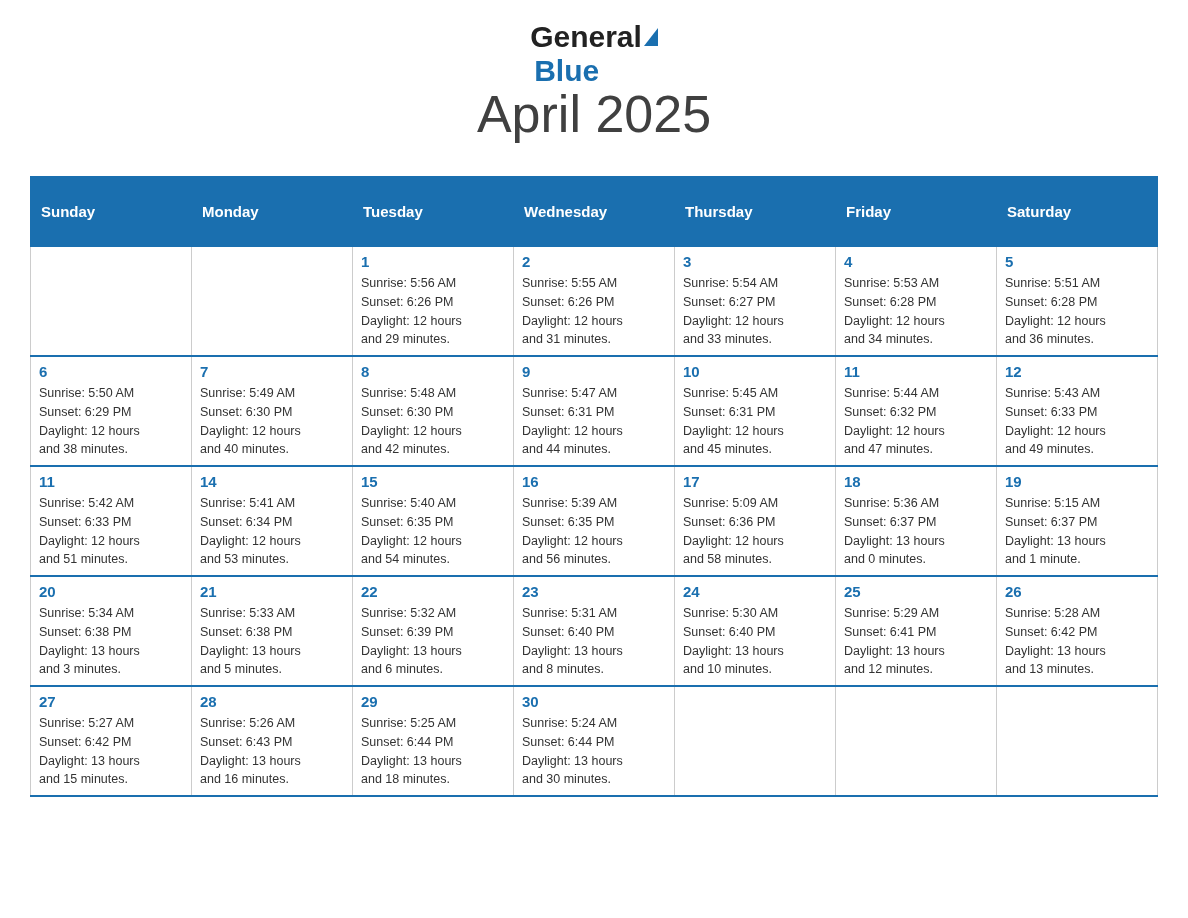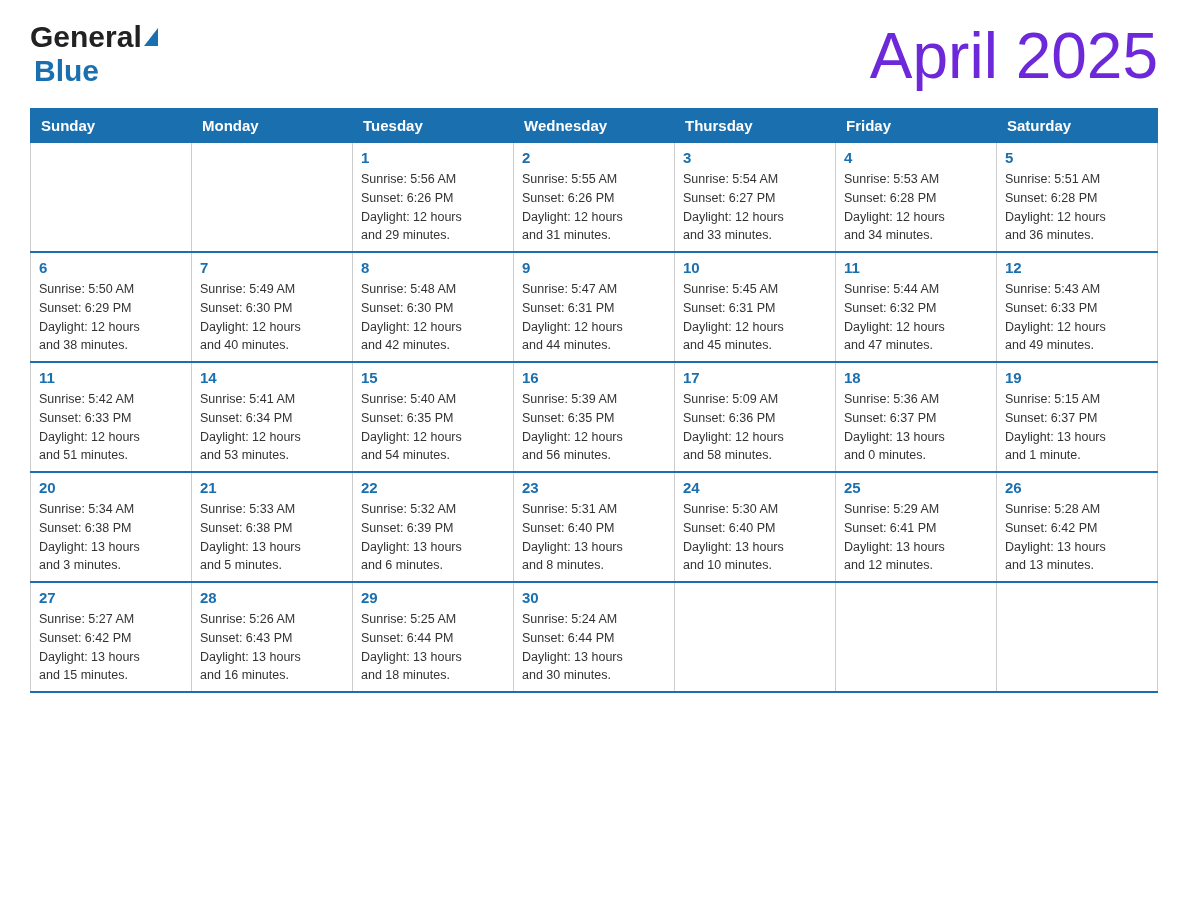--- a/index.html
+++ b/index.html
@@ -6,22 +6,23 @@
     body {
       font-family: Arial, sans-serif;
       background: #fff;
       width: 1188px;
       min-height: 918px;
       padding: 20px 30px;
     }
     .header {
       display: flex;
       justify-content: space-between;
-      align-items: flex-end;
-      margin-bottom: 20px;
+      align-items: center;
+      margin-bottom: 36px;
+      flex-direction: column;
     }
     .logo {
       display: flex;
       flex-direction: column;
       align-items: flex-start;
     }
     .logo-triangle {
       width: 0;
       height: 0;
       border-left: 14px solid transparent;
@@ -31,42 +32,42 @@
       vertical-align: middle;
     }
     .logo-line {
       display: flex;
       align-items: center;
     }
     .title-block {
       text-align: right;
     }
     .title-block h1 {
-      font-size: 64px;
+      font-size: 52px;
       font-weight: 300;
-      color: #6d28d9;
+      color: #404040;
       line-height: 1;
     }
     .title-block h2 {
       font-size: 22px;
       font-weight: normal;
       color: #444;
       margin-top: 6px;
     }
     .calendar {
       width: 100%;
       border-collapse: collapse;
       border: 1px solid #aaa;
     }
     .calendar th {
       background-color: #1a6faf;
       color: #fff;
       font-size: 15px;
       font-weight: bold;
-      padding: 8px 10px;
+      padding: 26px 10px;
       text-align: left;
       border: 1px solid #1a6faf;
     }
     .calendar td {
       width: calc(100% / 7);
       vertical-align: top;
       padding: 6px 8px;
       border: 1px solid #ccc;
       font-size: 13px;
       color: #333;

